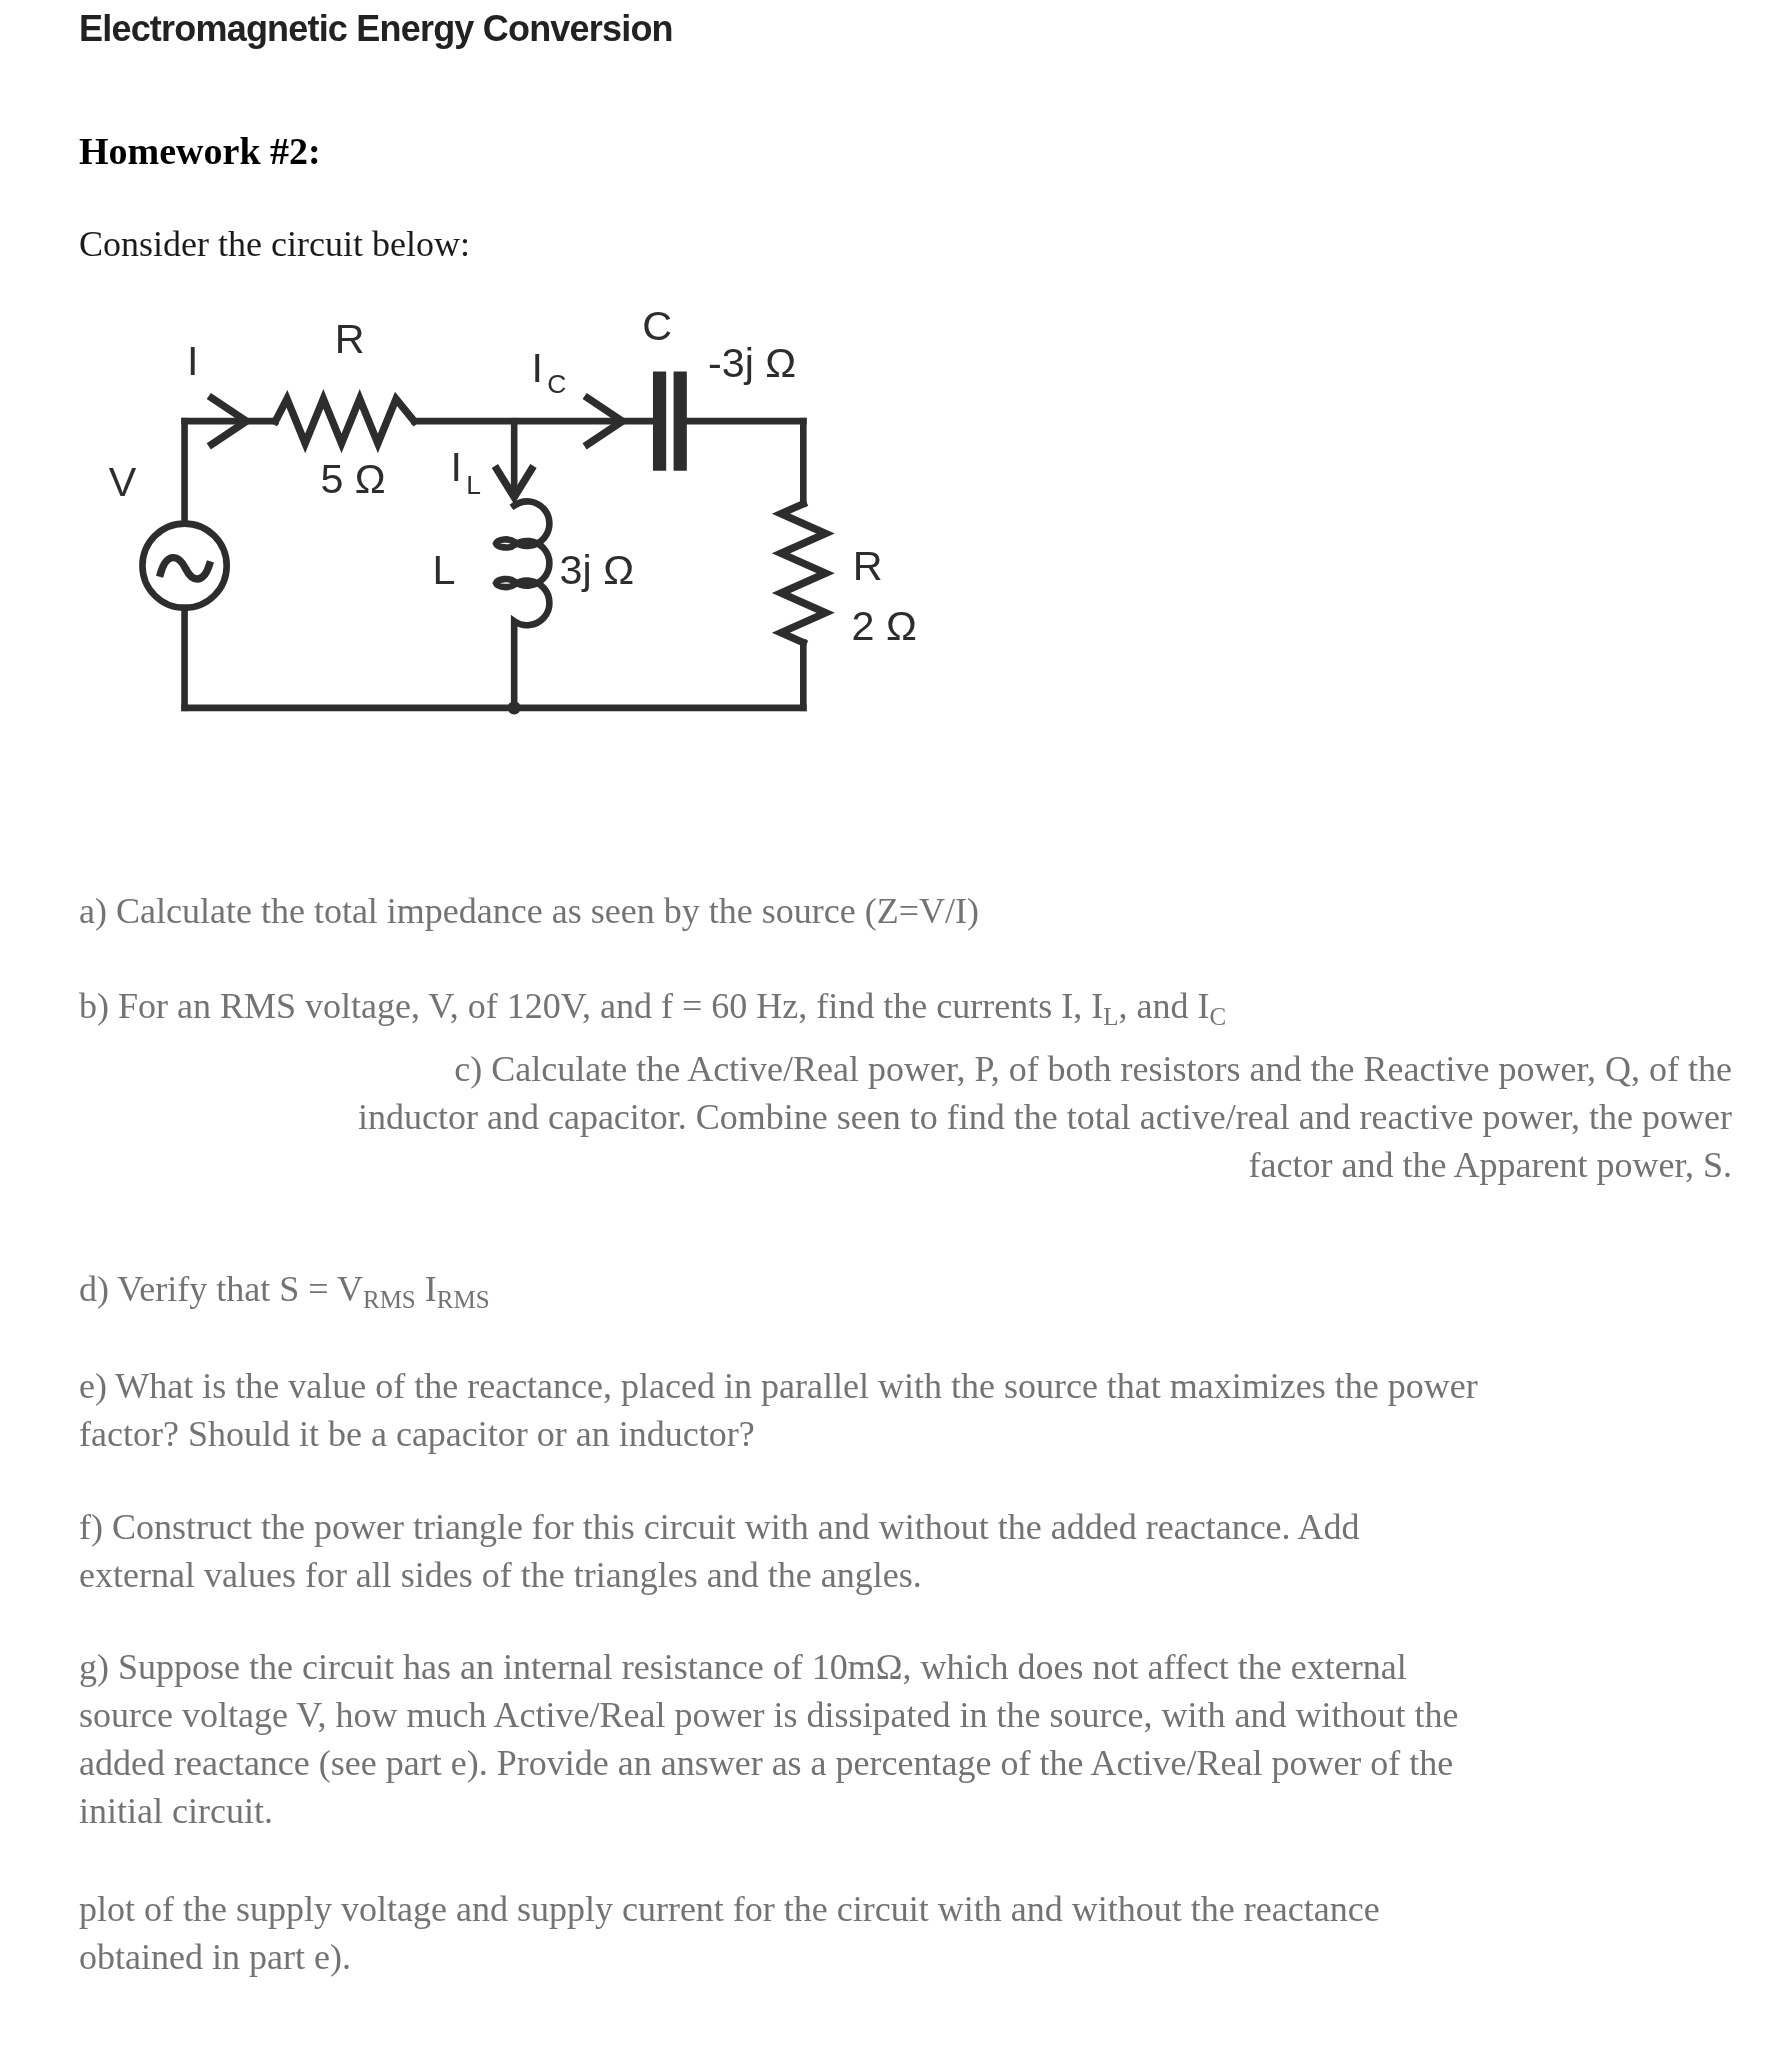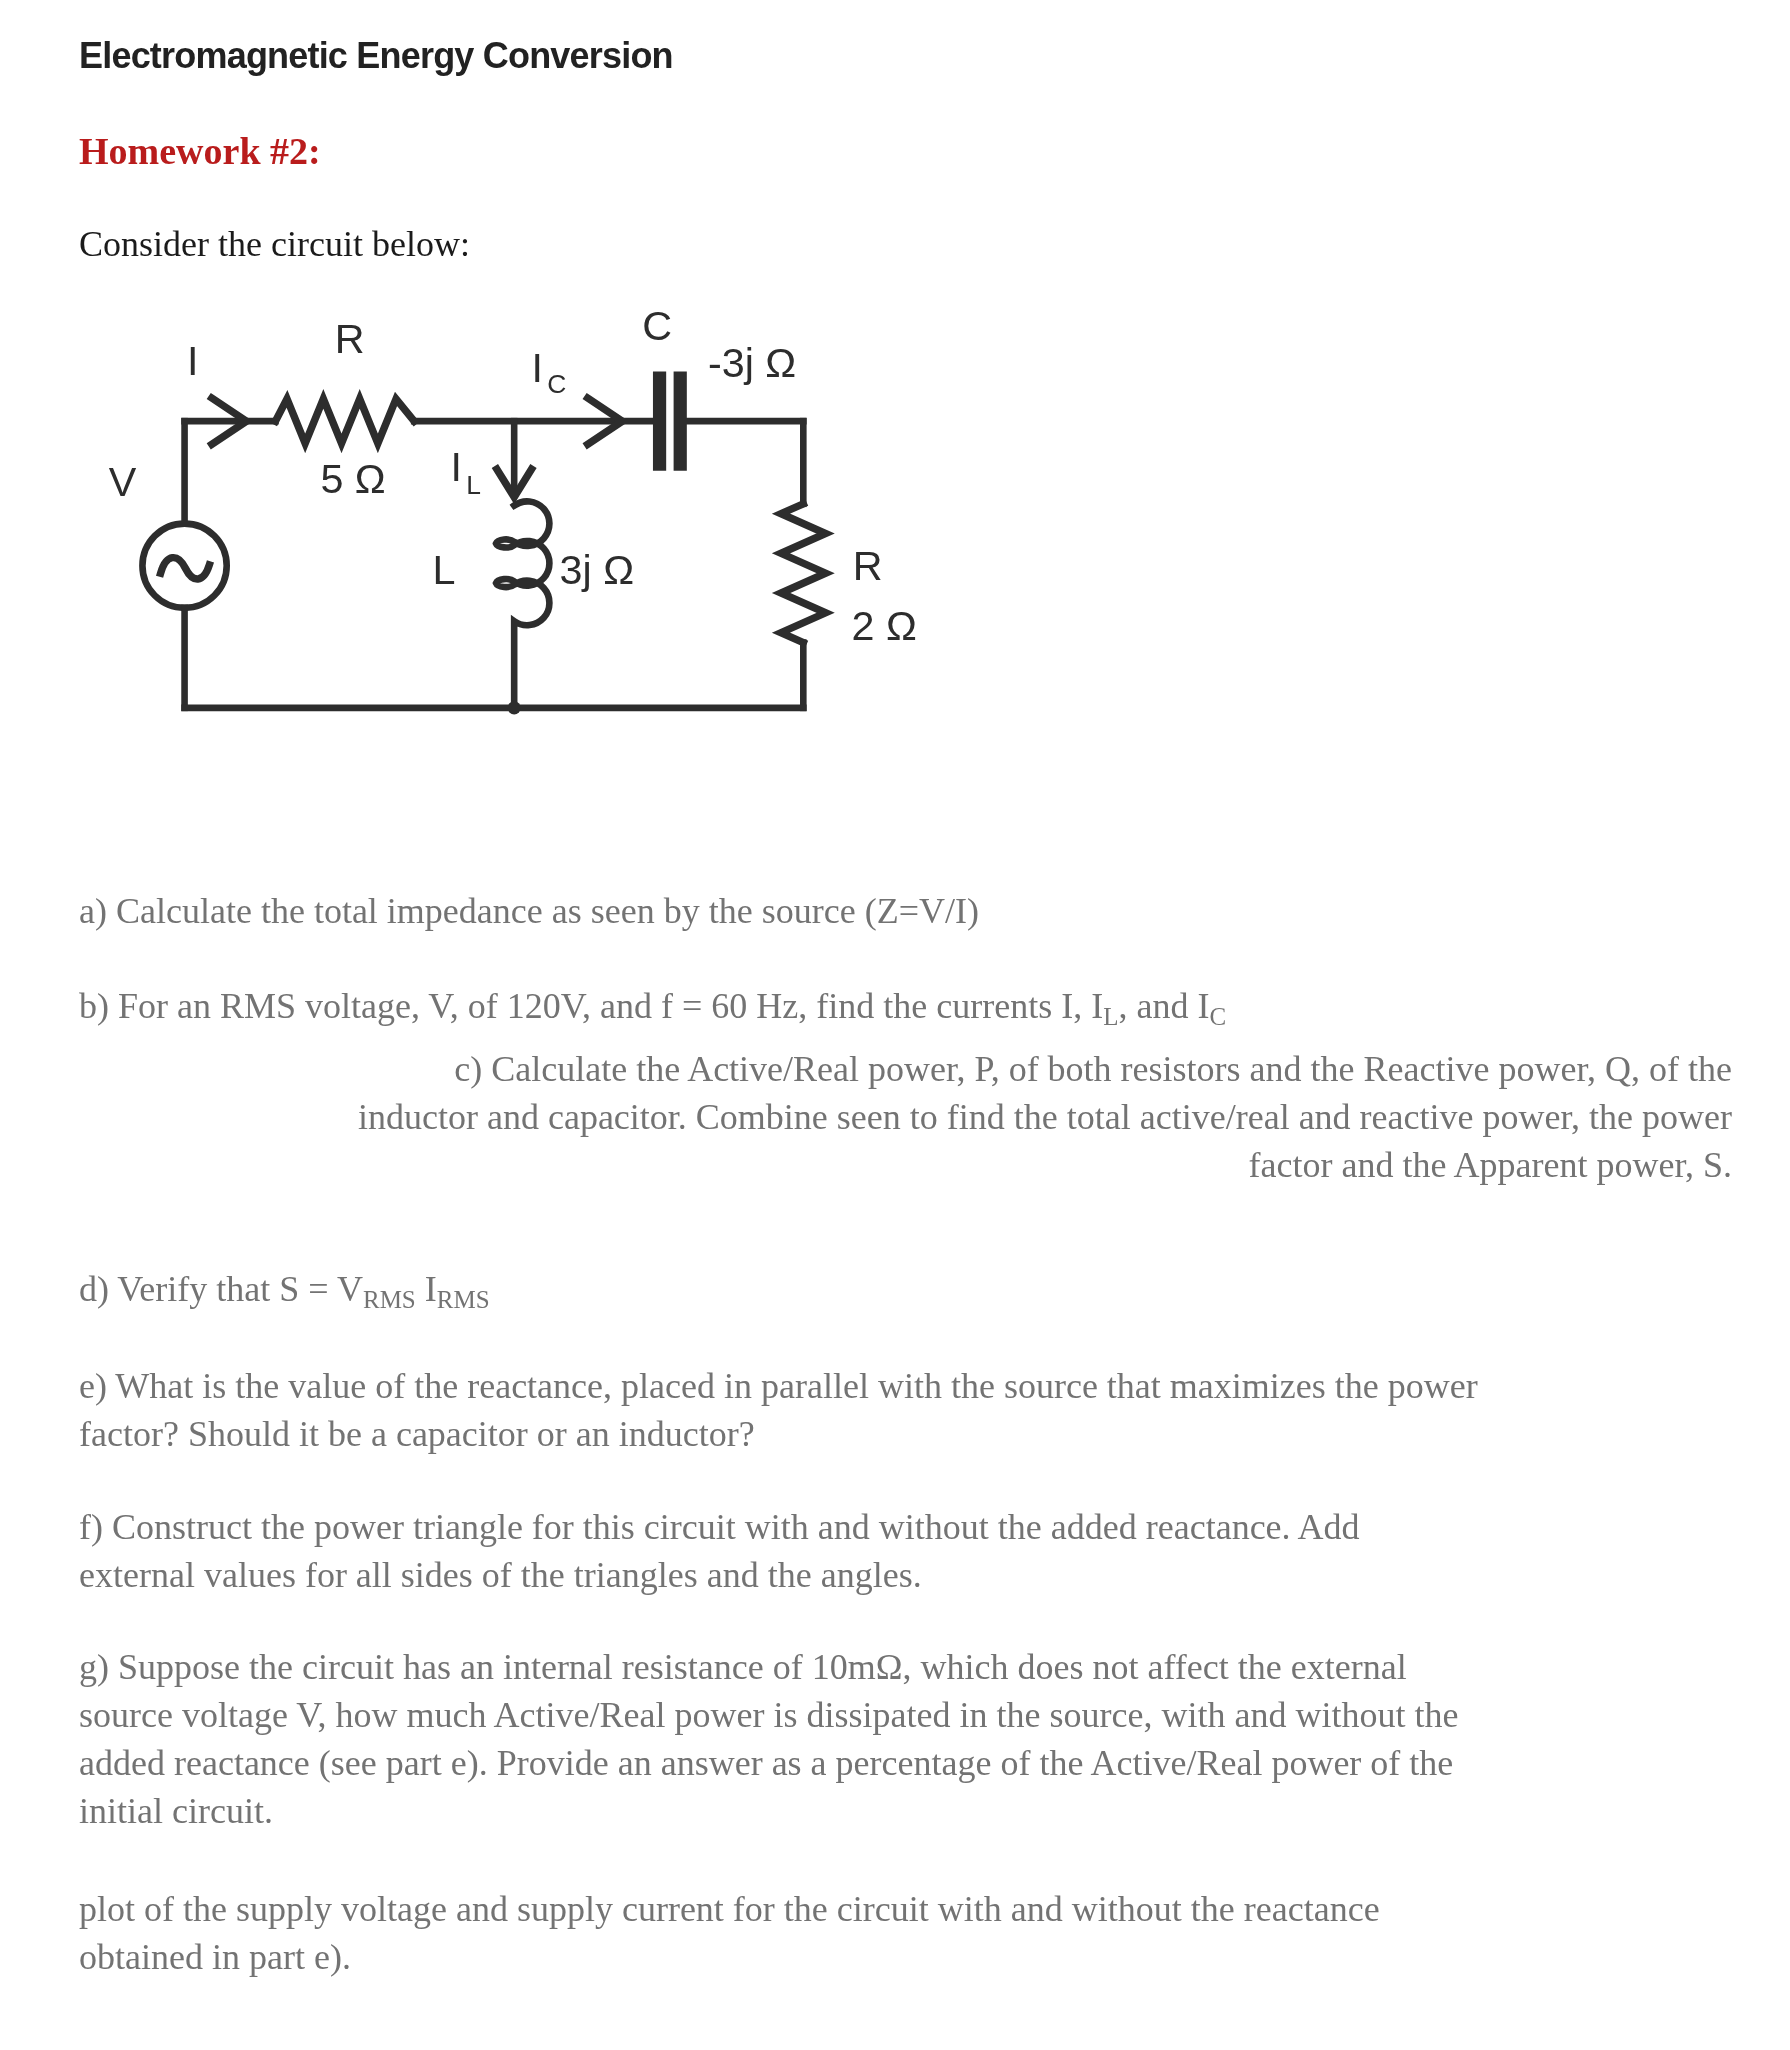--- a/index.html
+++ b/index.html
@@ -14,27 +14,26 @@
   .page { position: absolute; inset: 0; }
 
   .doc-title {
     position: absolute; left: 79px; top: 8.3px;
     font-family: "Liberation Sans", sans-serif;
     font-weight: bold;
     font-size: 36px;
     letter-spacing: -0.8px;
     color: #222;
     white-space: nowrap;
-    margin-top: 27px;
   }
   .hw-heading {
     position: absolute; left: 79px; top: 129px;
     font-weight: bold;
     font-size: 38px;
-    color: #b91c1c;
+    color: #000000;
     white-space: nowrap;
   }
   .intro-line {
     position: absolute; left: 79px; top: 223px;
     font-size: 36px;
     white-space: nowrap;
   }
 
   .question {
     position: absolute; left: 79px;

